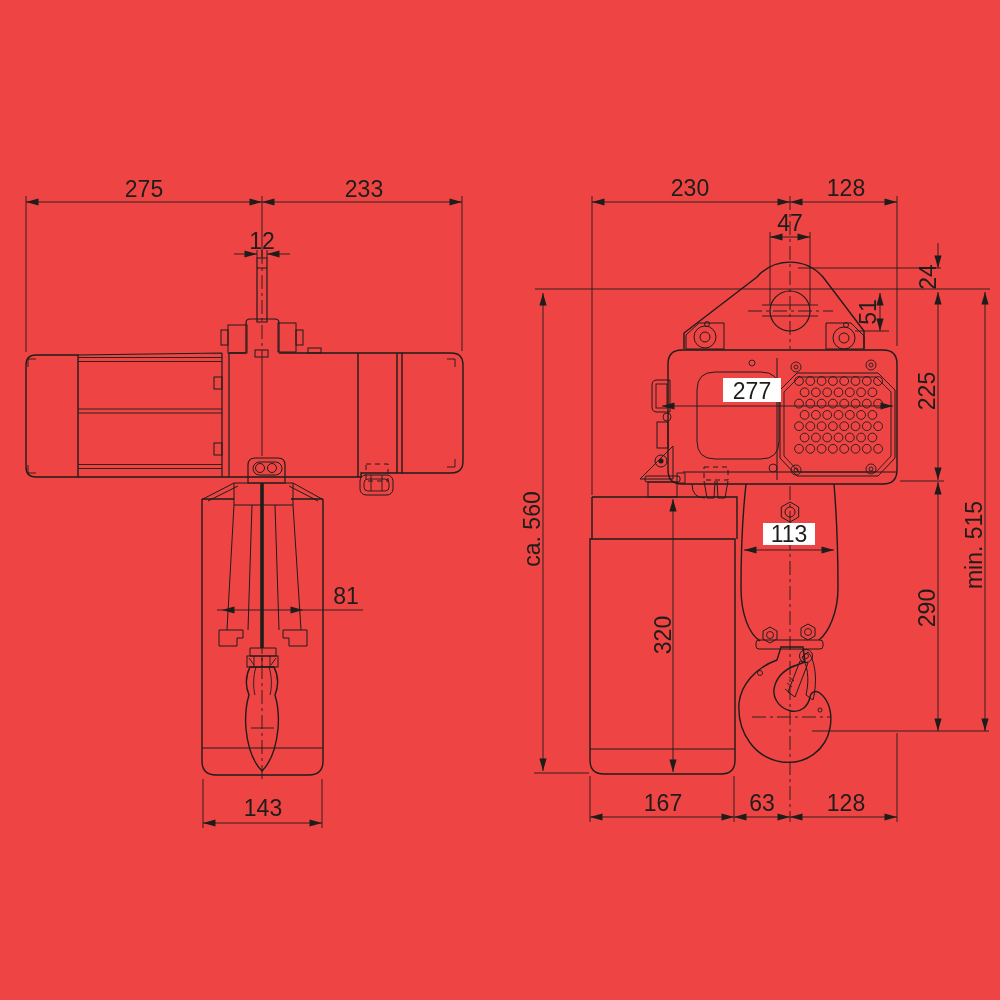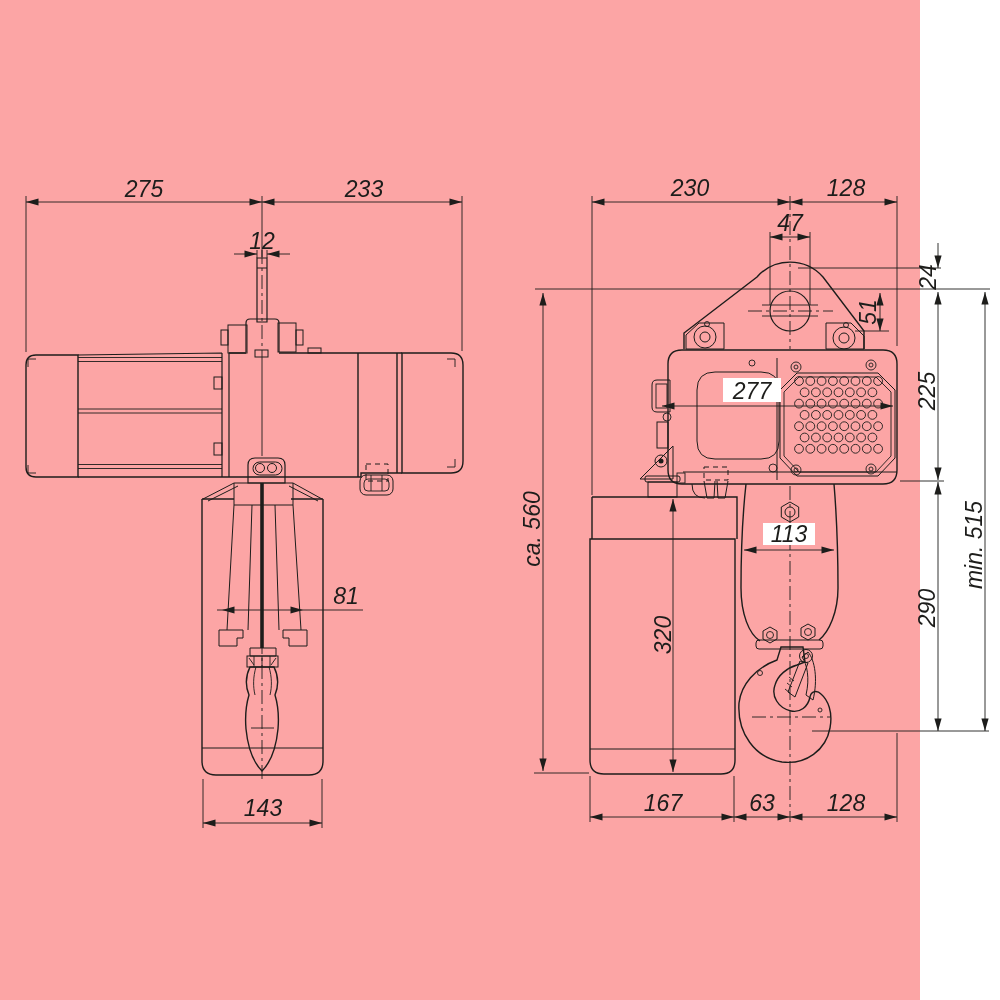--- a/index.html
+++ b/index.html
@@ -1,16 +1,16 @@
 <!DOCTYPE html>
 <html><head>
 <meta charset="utf-8">
 <style>
   html,body{margin:0;padding:0;background:#ffffff;}
-  .stage{width:920px;height:1000px;background:#fca5a5;position:relative;font-family:"Liberation Sans",sans-serif;font-style:italic;}
+  .stage{width:1000px;height:1000px;background:#ef4444;position:relative;font-family:"Liberation Sans",sans-serif;}
   svg{display:block;}
   .ln{stroke:#1d1d1b;fill:none;}
   .s14{stroke-width:1.4;}
   .s12{stroke-width:1.2;}
   .s10{stroke-width:1.0;}
   .s09{stroke-width:0.9;}
   .s35{stroke-width:3.6;}
   .dashdot{stroke:#1d1d1b;fill:none;stroke-width:0.9;stroke-dasharray:14 4 3 4;}
   .dash{stroke:#1d1d1b;fill:none;stroke-width:1.0;stroke-dasharray:5 4;}
   .fillk{fill:#1d1d1b;stroke:none;}

